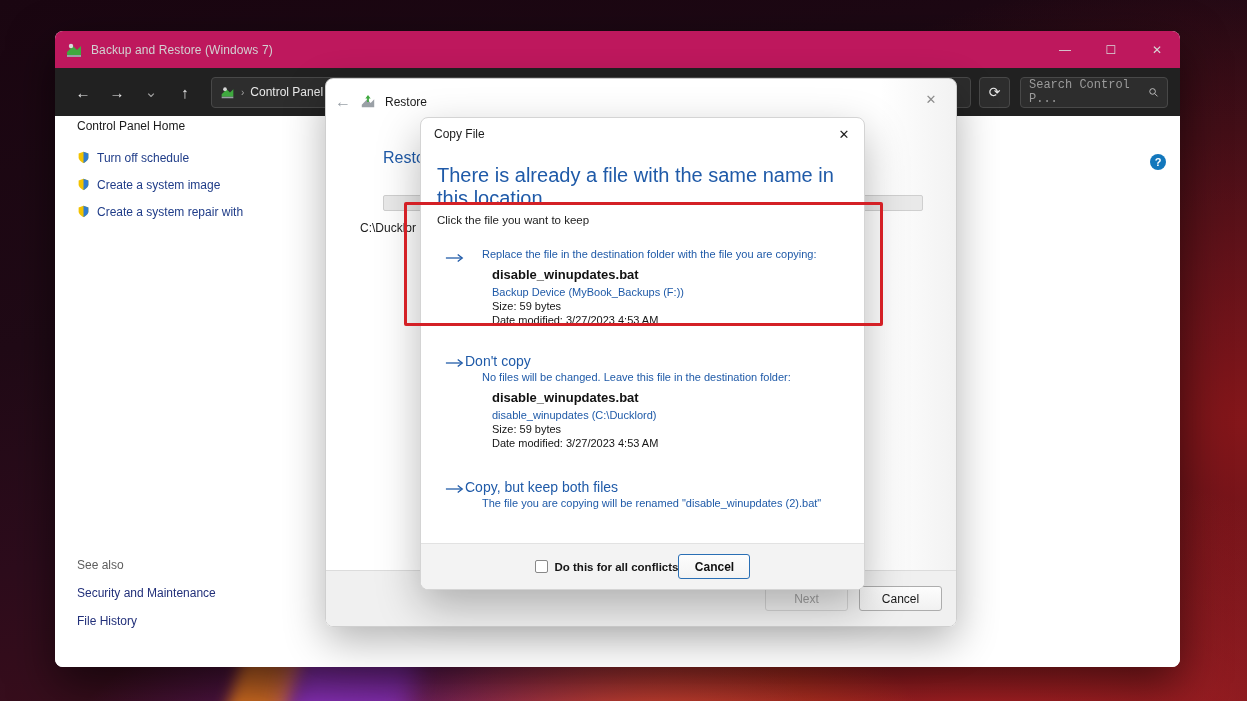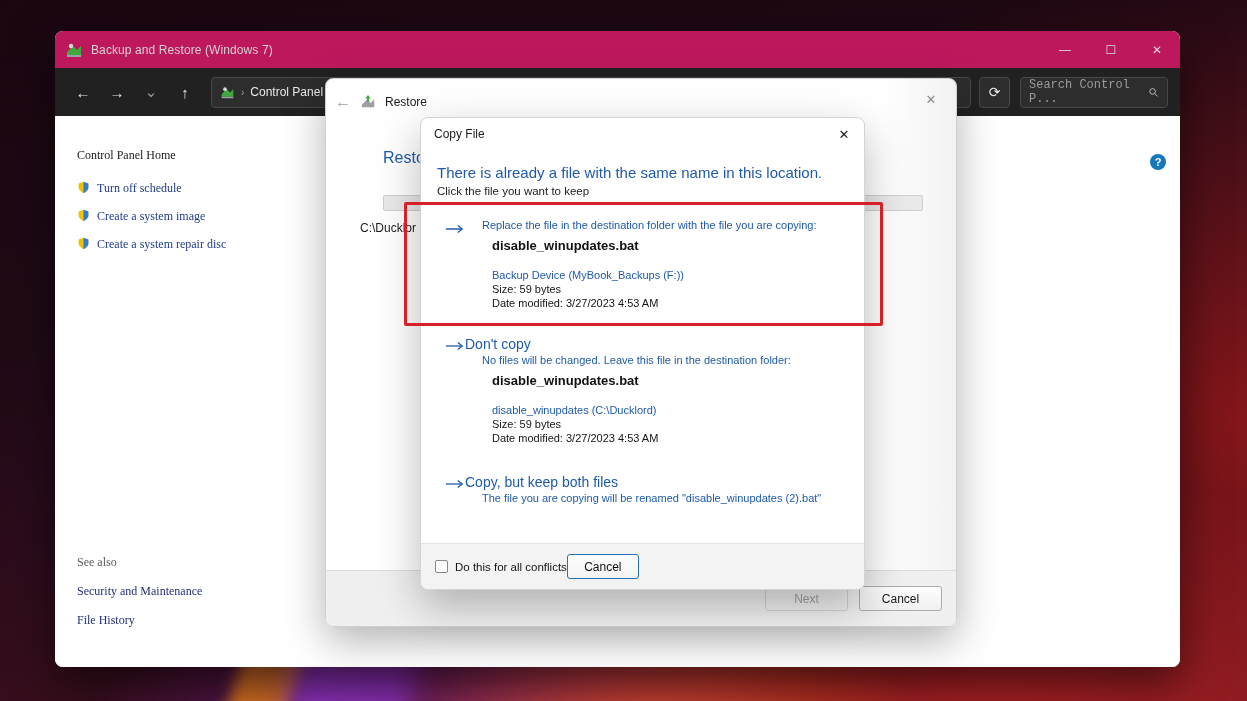--- a/index.html
+++ b/index.html
@@ -110,24 +110,23 @@
   }
 
   
   #mainbody {
     position: absolute; top: 85px; left: 0; right: 0; bottom: 0;
     background: #ffffff;
     display: flex;
   }
   #leftnav {
     width: 240px;
-    padding: 32px 0 0 22px;
+    padding: 3px 0 0 22px;
     font-size: 12px;
     position: relative;
-    font-family: Liberation Serif, serif;
   }
   #leftnav .nav-head { color: #1a1a1a; margin-bottom: 18px; font-size: 12px; }
   #leftnav .nav-link {
     display: flex; align-items: flex-start; gap: 7px;
     color: #1f3c88; margin-bottom: 13px; font-size: 12px;
   }
   #leftnav .seealso {
     position: absolute; left: 22px; bottom: 25px;
   }
   #leftnav .seealso .sa-title { color: #5e5e5e; font-size: 12px; margin-bottom: 14px; }
@@ -237,21 +236,21 @@
     font-size: 12px; color: #1d1d1d;
   }
   #copydlg-close {
     position: absolute; right: 0; top: 0;
     width: 40px; height: 32px;
     display: flex; align-items: center; justify-content: center;
     color: #1d1d1d; font-size: 13px;
   }
   #copydlg-body { padding: 0 0 0 0; }
   .cd-heading {
-    font-size: 15px; color: #1f5aa8;
+    font-size: 20px; color: #1f5aa8;
     margin: 14px 0 0 16px;
   }
   .cd-sub {
     font-size: 11.5px; color: #1c1c1c;
     margin: 4px 0 0 16px;
   }
   .cd-option { margin: 18px 0 0 24px; position: relative; }
   .cd-option .arrow {
     position: absolute; left: 0; top: 4px;
     width: 20px; height: 12px;
@@ -264,34 +263,35 @@
   .cd-option .opt-desc {
     font-size: 11px; color: #1f5aa8;
     margin-left: 37px; margin-top: 2px;
   }
   .cd-option .opt-file {
     font-size: 13px; font-weight: bold; color: #121212;
     margin-left: 47px; margin-top: 7px;
   }
   .cd-option .opt-loc {
     font-size: 11px; color: #1f5aa8;
-    margin-left: 47px; margin-top: 16px;
+    margin-left: 47px; margin-top: 4px;
   }
   .cd-option .opt-meta {
     font-size: 11px; color: #151515;
     margin-left: 47px; margin-top: 2px;
   }
   #copydlg-footer {
     position: absolute; left: 0; right: 0; bottom: 0;
     height: 46px;
     background: #f3f3f3;
     border-top: 1px solid #e2e2e2;
     display: flex; align-items: center;
     padding: 0 14px;
-    justify-content: flex-start;
+    justify-content: center;
+    font-weight: bold;
   }
   #copydlg-footer .chk {
     display: flex; align-items: center; gap: 7px;
     font-size: 11.5px; color: #151515;
   }
   #copydlg-footer .box {
     width: 13px; height: 13px;
     border: 1px solid #888; border-radius: 2px; background:#fff;
   }
   #cancel-btn {
@@ -381,21 +381,21 @@
           <path d="M8 1 L14 3 L14 8 C14 12 8 15 8 15 Z" fill="#2f7dd1"></path>
         </svg>
         <span>Create a system image</span>
       </div>
 
       <div class="nav-link">
         <svg class="shield" viewBox="0 0 16 16">
           <path d="M8 1 L14 3 L14 8 C14 12 8 15 8 15 C8 15 2 12 2 8 L2 3 Z" fill="#f2c200"></path>
           <path d="M8 1 L14 3 L14 8 C14 12 8 15 8 15 Z" fill="#2f7dd1"></path>
         </svg>
-        <span>Create a system repair disc</span>
+        <span>Create a system repair with</span>
       </div>
 
       <div class="seealso">
         <div class="sa-title">See also</div>
         <div class="sa-link">Security and Maintenance</div>
         <div class="sa-link">File History</div>
       </div>
     </div>
 
     <div id="rightcontent">

